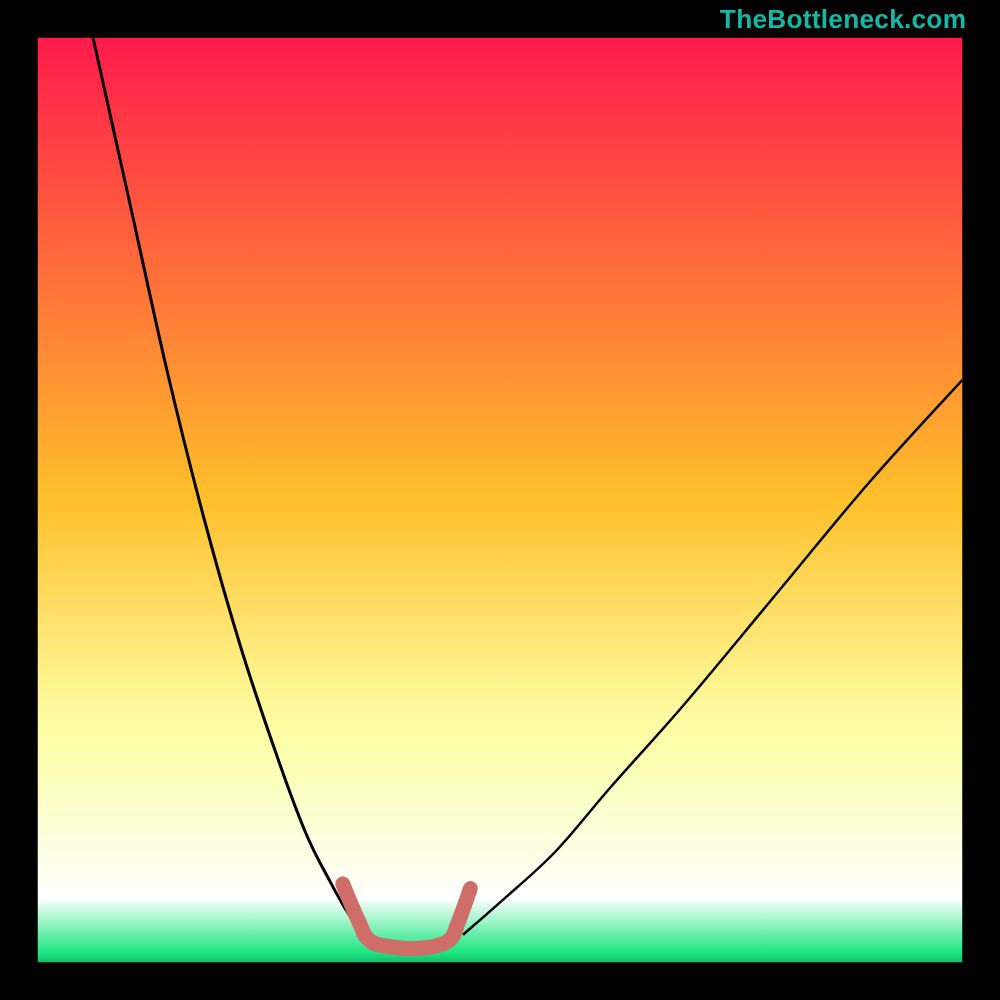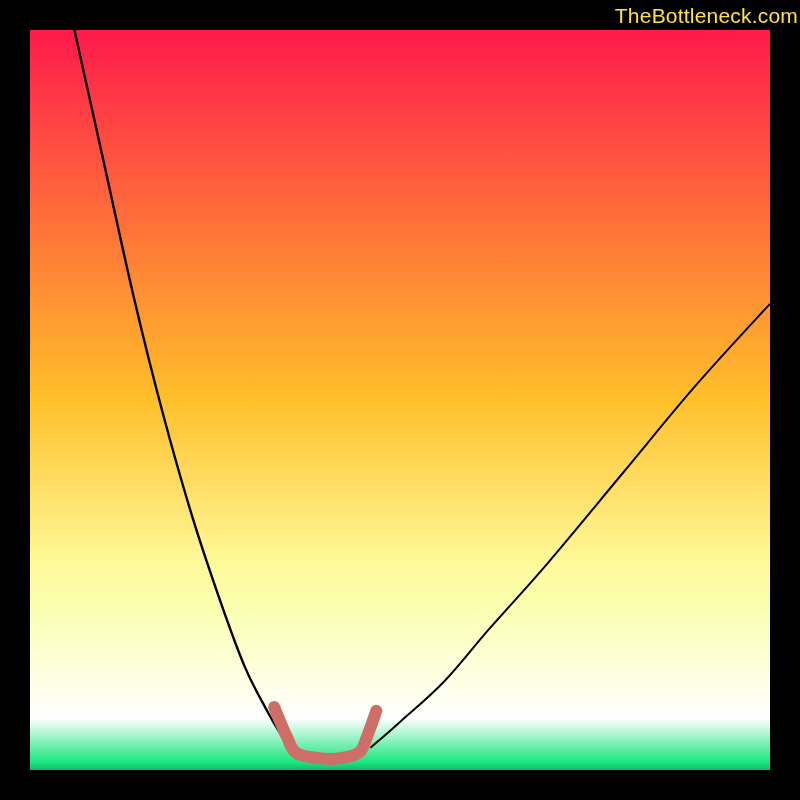--- a/index.html
+++ b/index.html
@@ -22,24 +22,24 @@
   .plot-area {
     position: absolute;
     left: 0;
     top: 0;
     width: 740px;
     height: 740px;
   }
   .watermark {
     position: absolute;
     top: 4px;
-    right: 2px;
-    color: #fde047;
+    right: 27px;
+    color: #14b8a6;
     font-size: 21px;
-    font-weight: 400;
+    font-weight: 700;
     letter-spacing: 0.2px;
   }
   svg { display: block; }
 </style>
 </head>
 <body>
 
 <div class="frame">
   <svg class="plot-area" viewBox="0 0 740 740" width="740" height="740" preserveAspectRatio="none">
     <defs>

